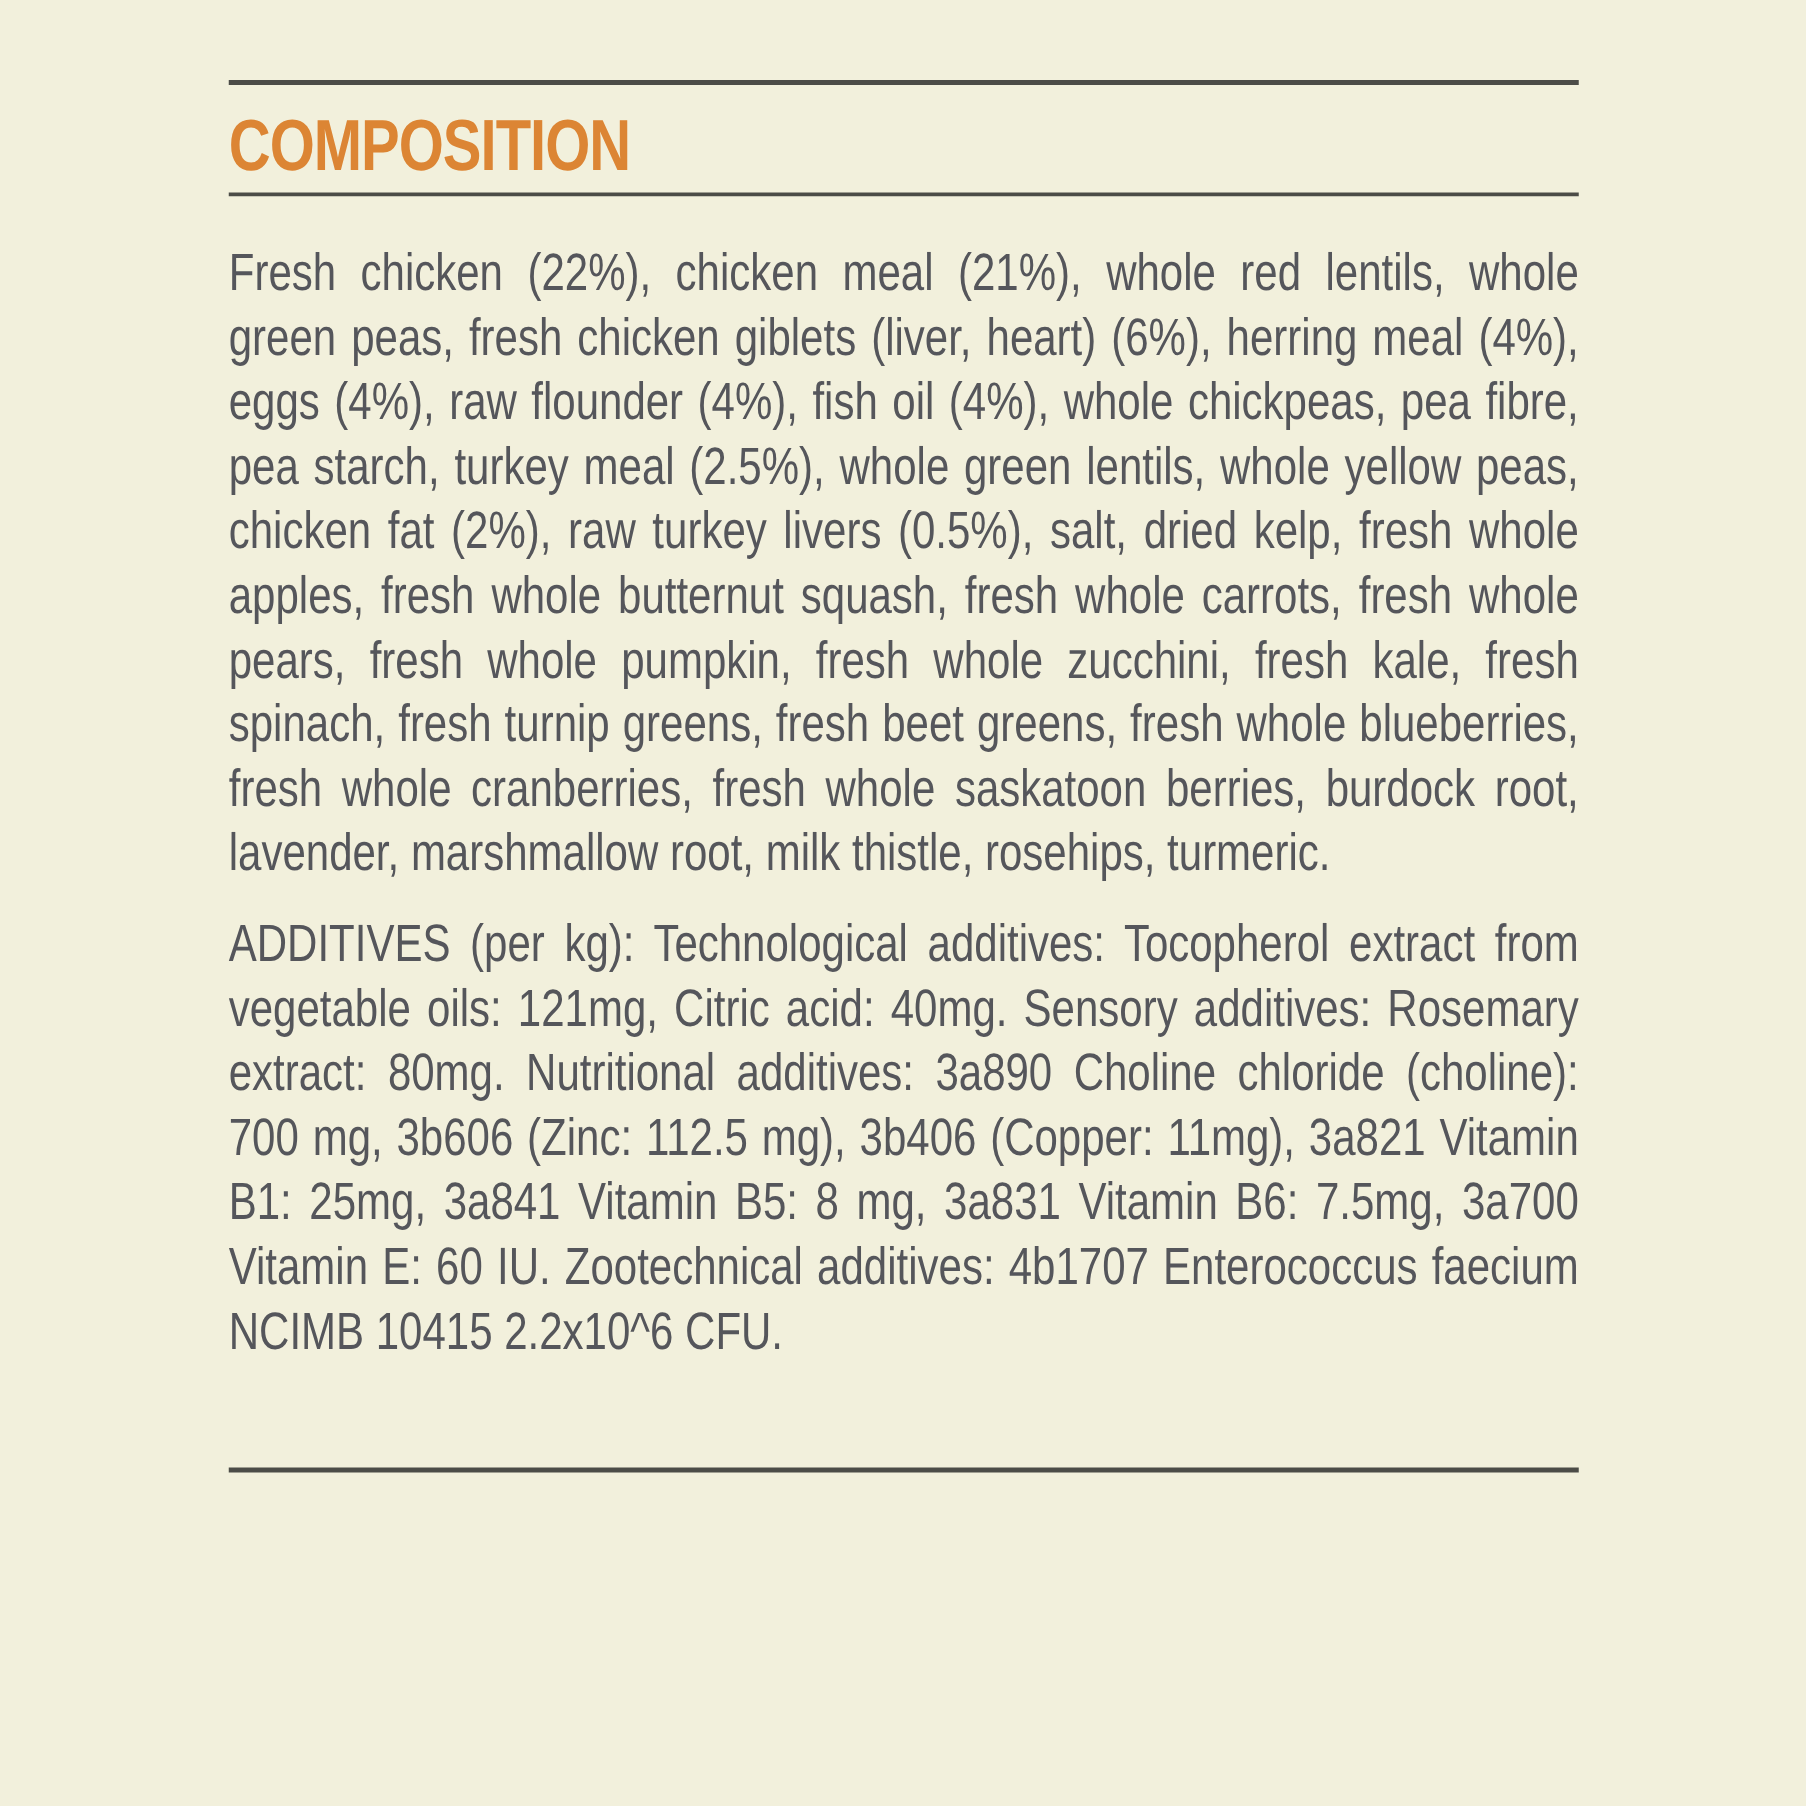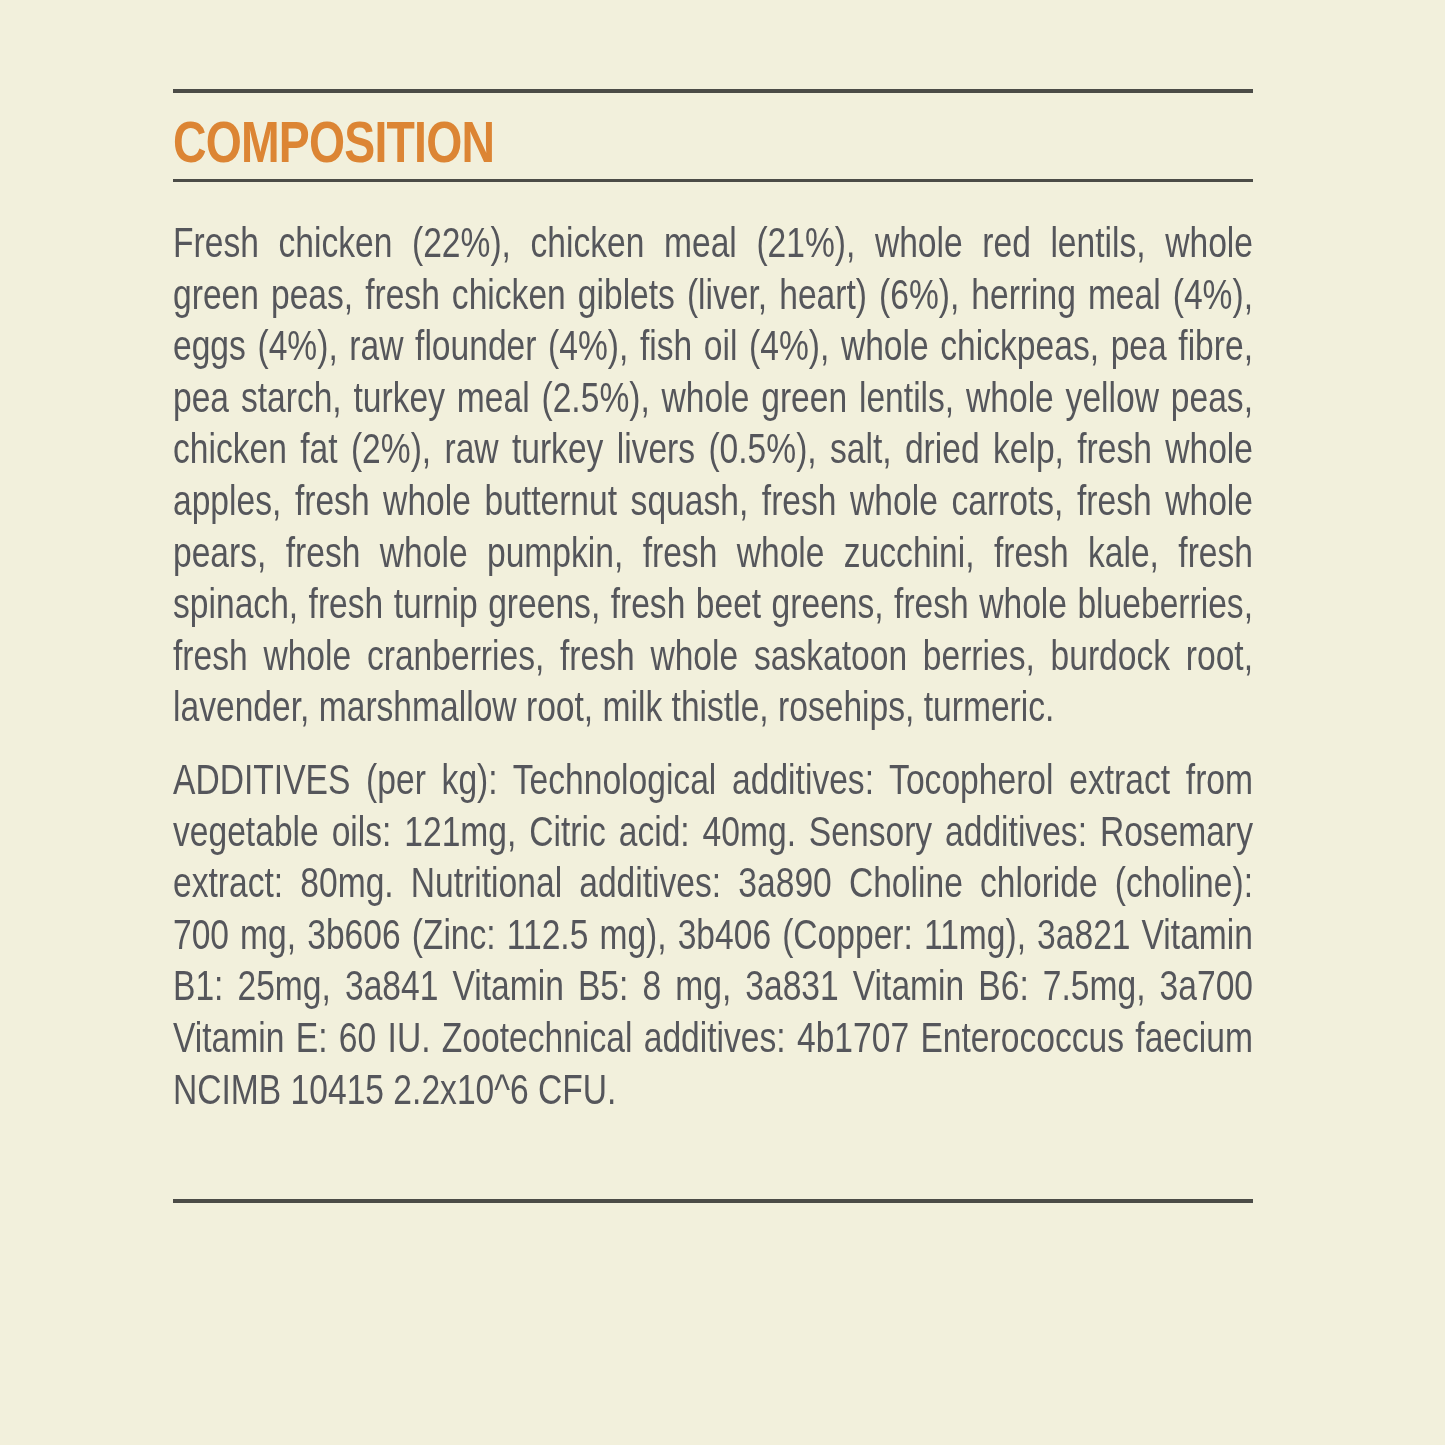--- a/index.html
+++ b/index.html
@@ -16,24 +16,24 @@
     overflow: hidden;
   }
   .label-page {
     position: relative;
     width: 1445px;
     height: 1445px;
     background: var(--page-bg);
   }
   .content {
     position: absolute;
-    left: 173px;
+    left: 183px;
     top: 0;
     width: 1080px;
-    padding-top: 89px;
+    padding-top: 64px;
   }
   .rule {
     border: 0;
     background: var(--rule-color);
     width: 100%;
   }
   .rule-thick { height: 4px; }
   .rule-thin  { height: 3px; }
   .heading {
     color: var(--heading-color);

